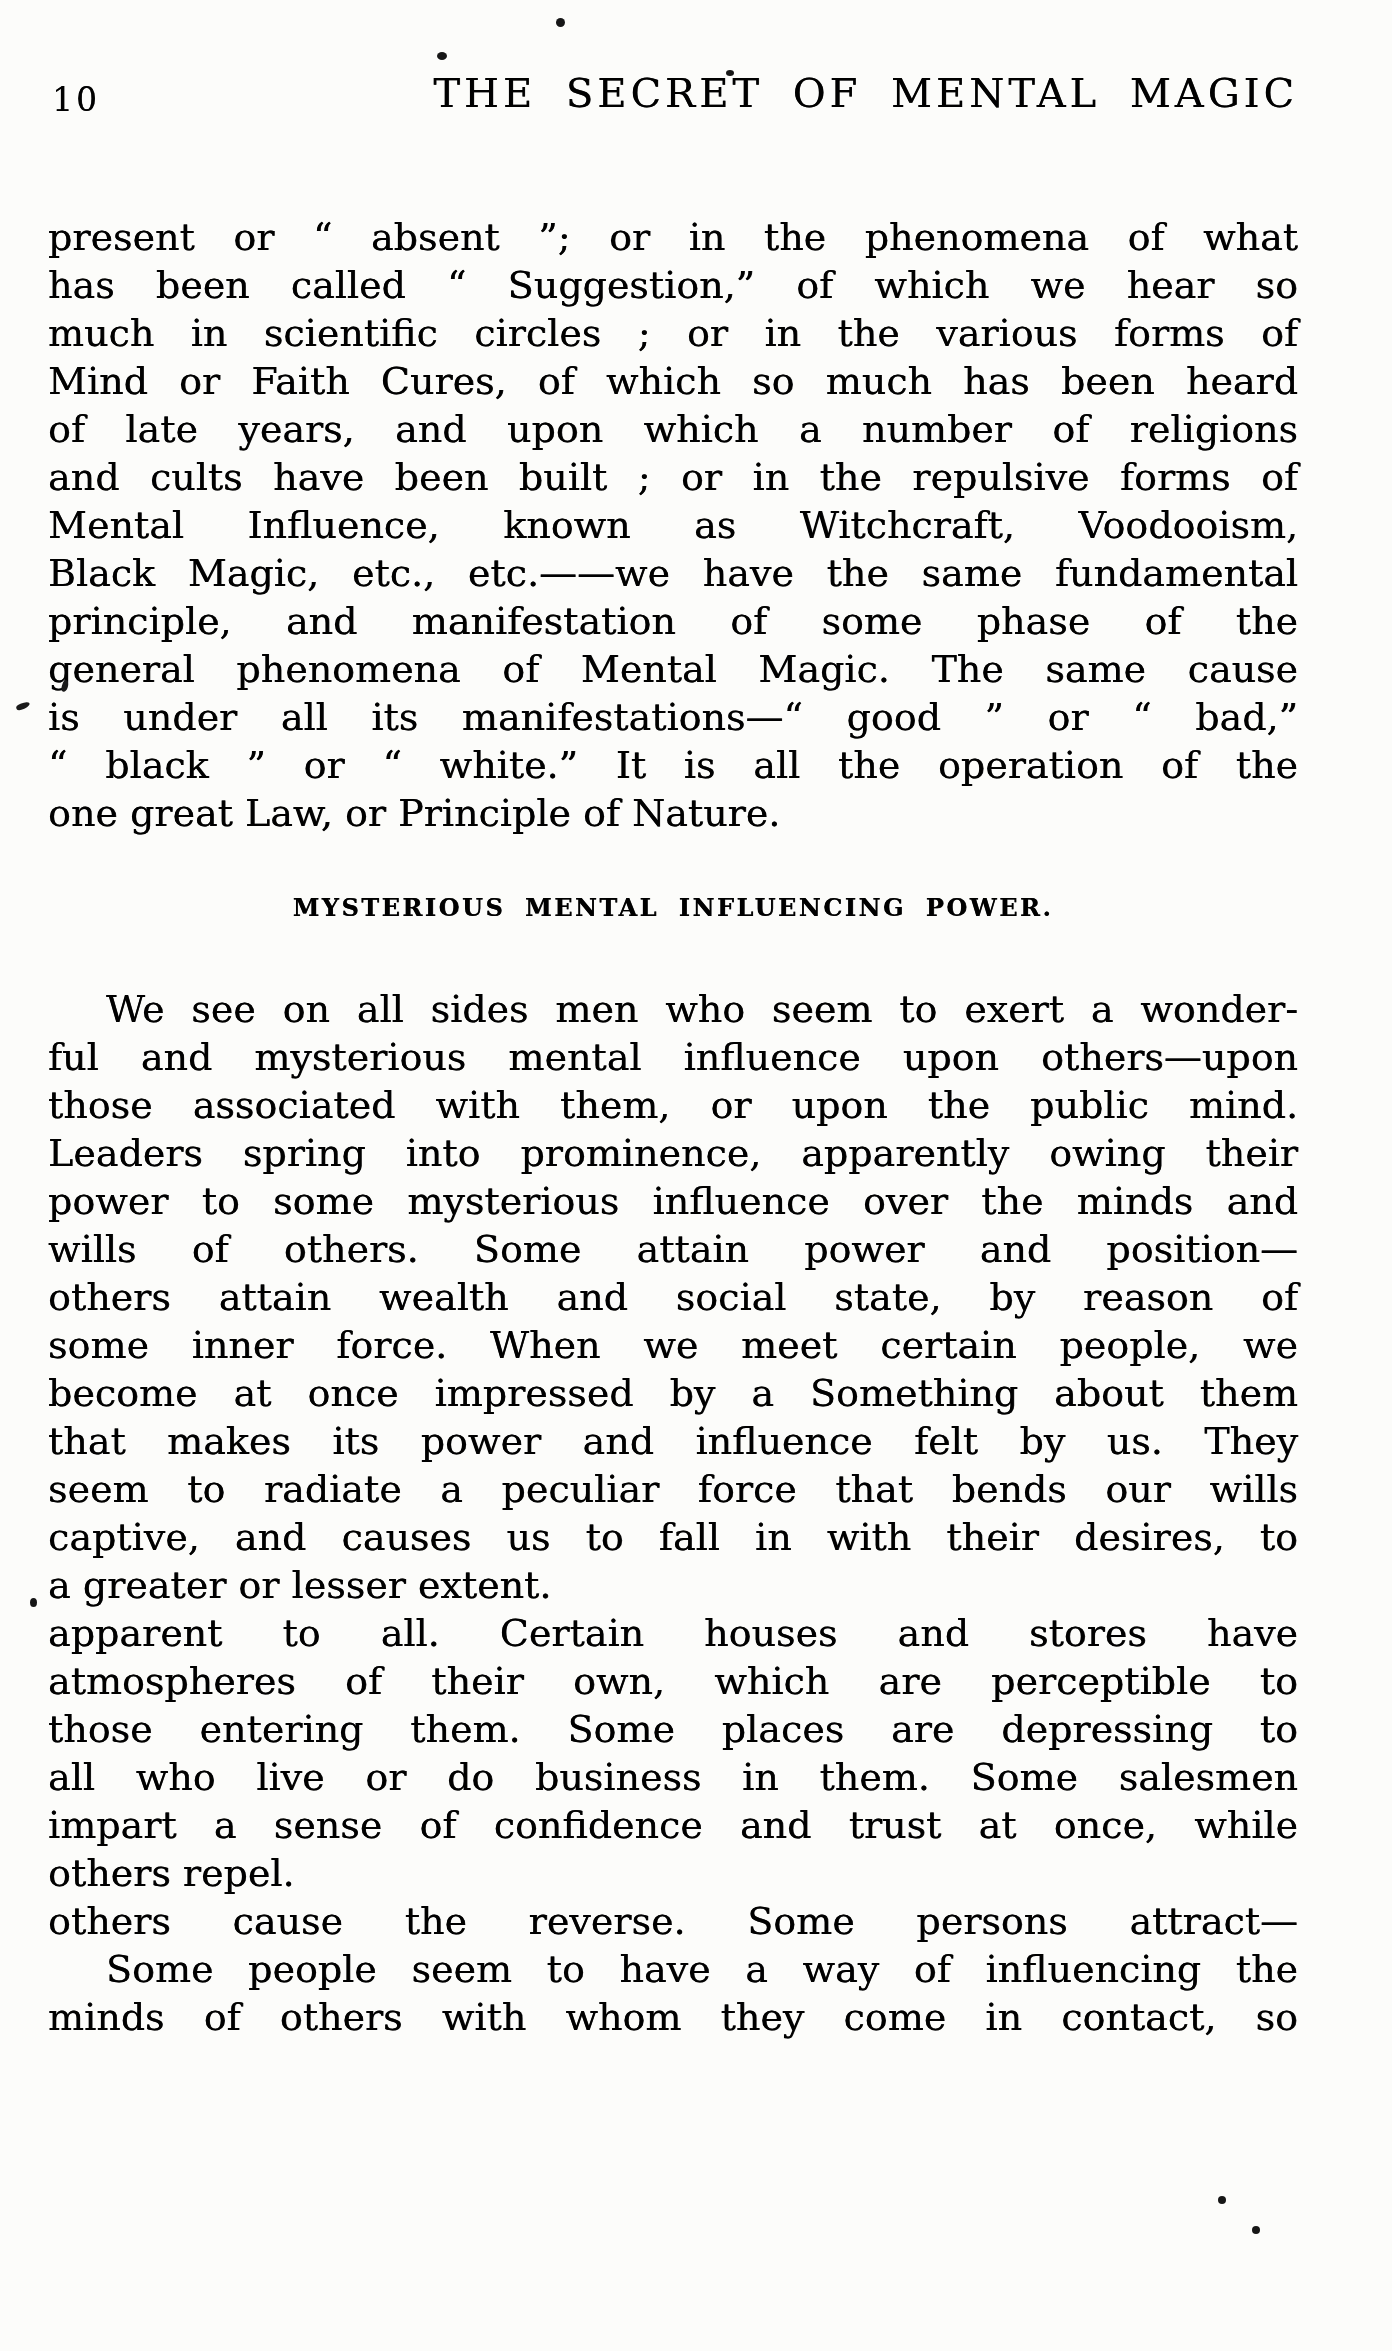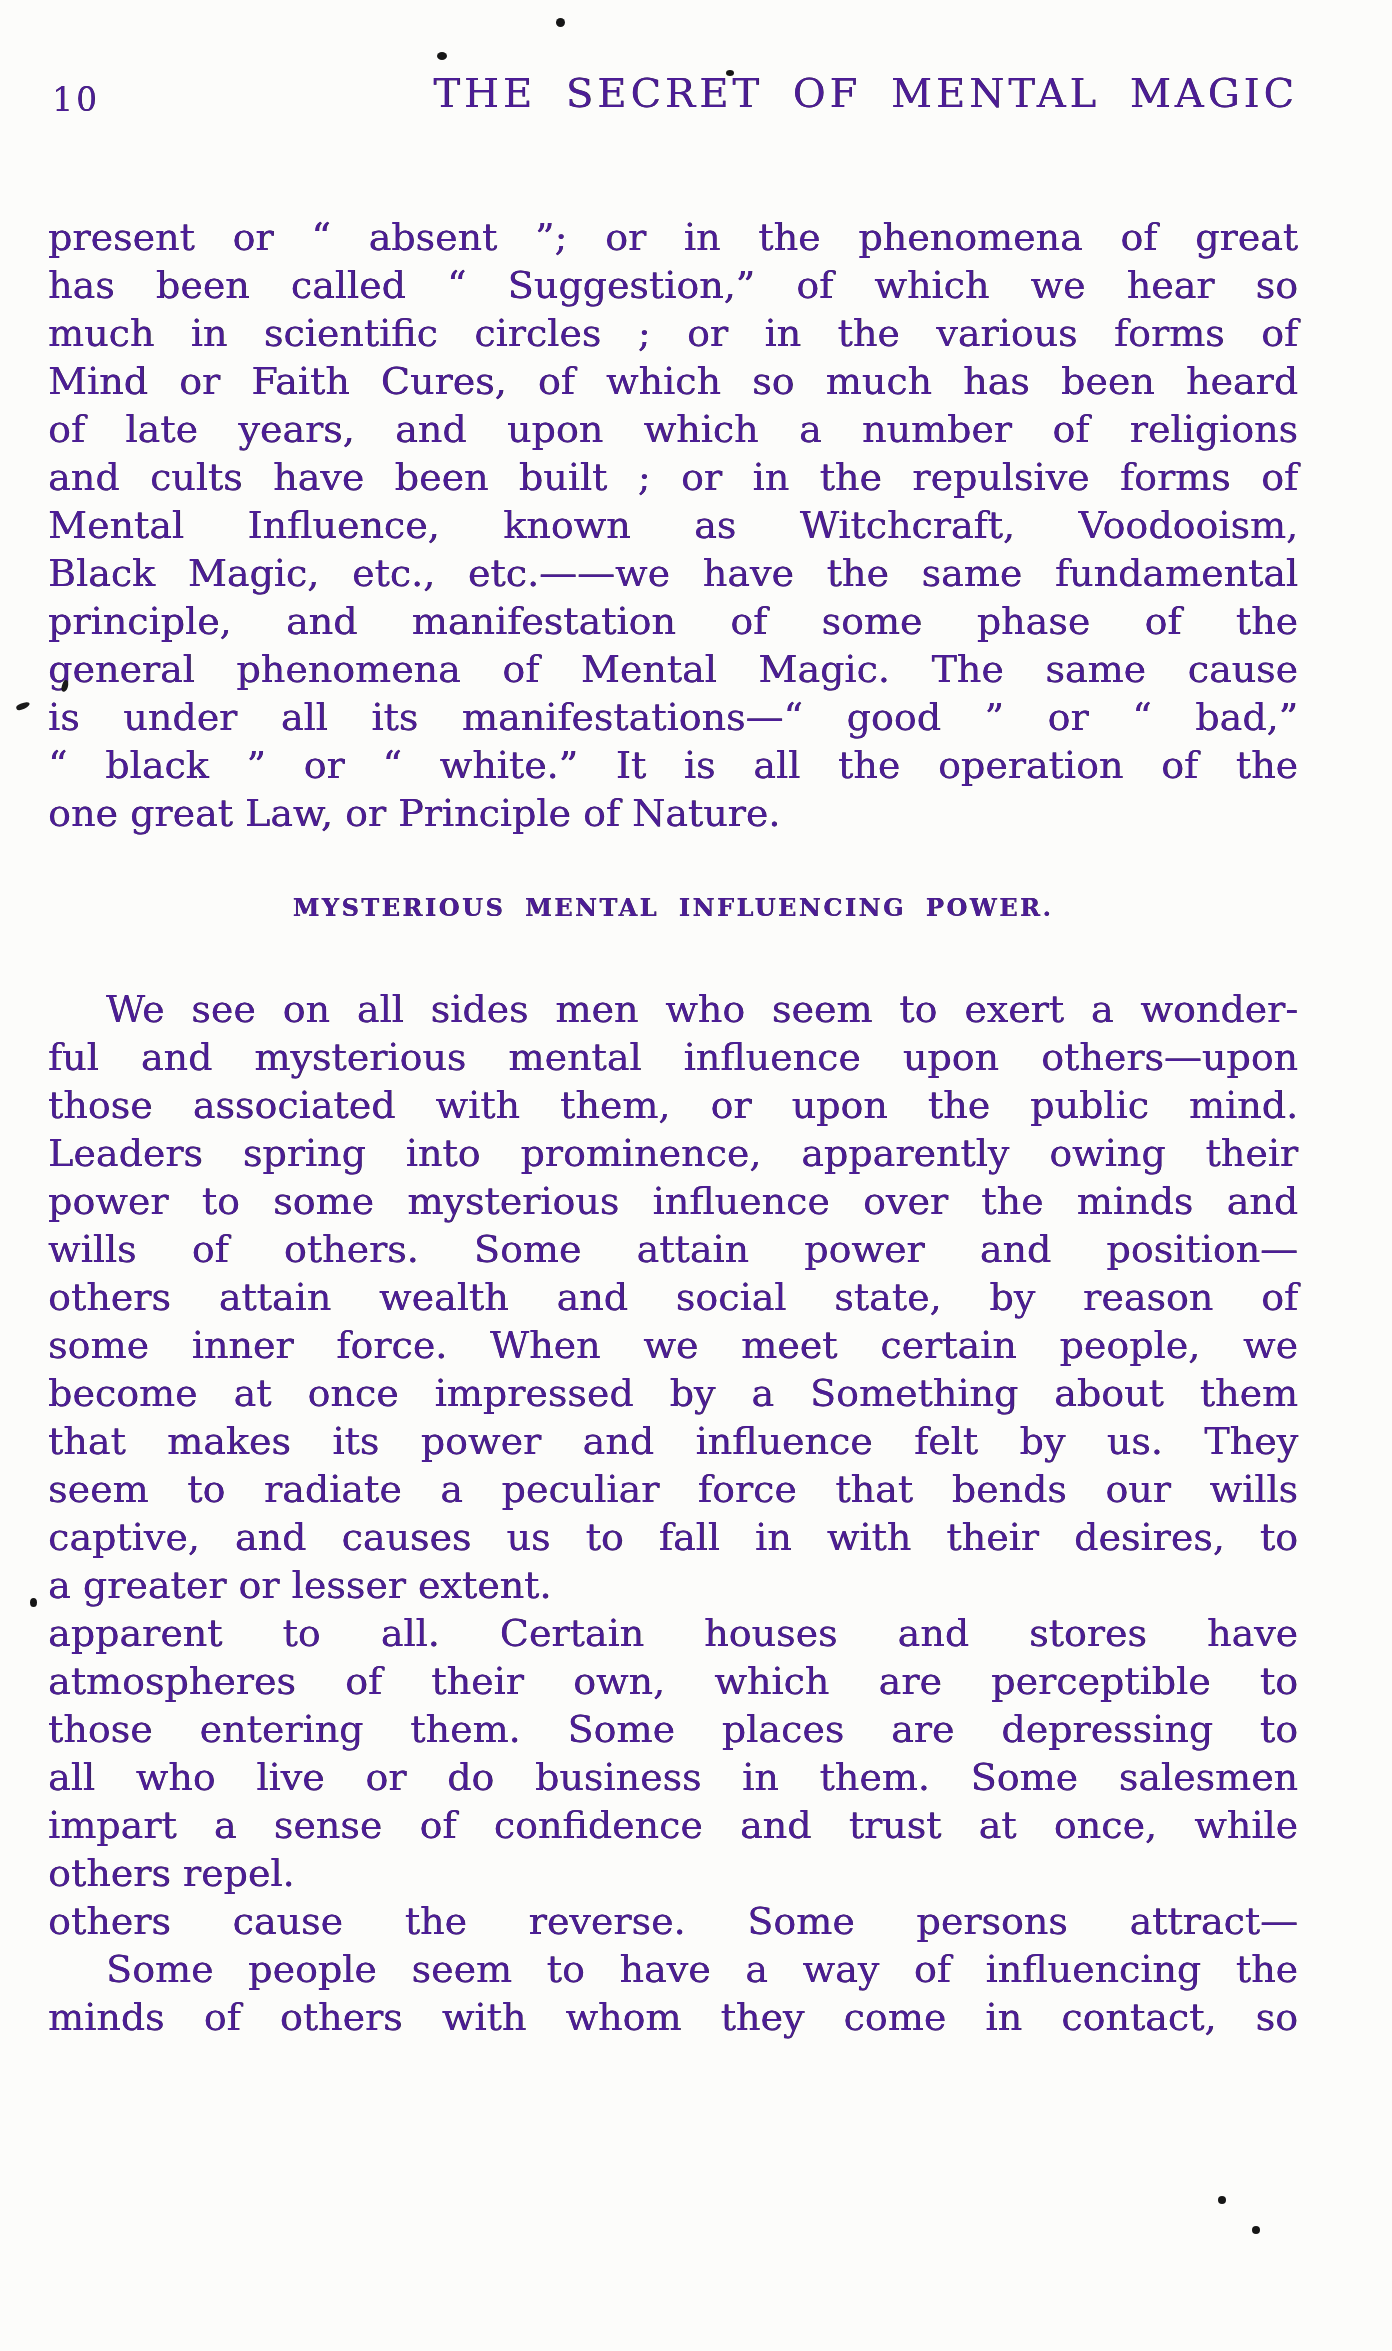--- a/index.html
+++ b/index.html
@@ -1,21 +1,21 @@
 <!DOCTYPE html>
 <html><head>
 <meta charset="utf-8">
 <style>
   html,body{margin:0;padding:0;background:#e8e8e6;}
   .page{
     position:relative;
     width:1392px;height:2351px;
     background:#fcfcfa;
     font-family:"DejaVu Serif","Liberation Serif",serif;
-    color:#4c1d95;
+    color:#000000;
     overflow:hidden;
     text-shadow:0.35px 0.35px 0.45px rgba(10,10,10,0.85);
   }
   .running-header{position:absolute;left:48px;top:70px;width:1250px;height:54px;}
   .page-num{position:absolute;left:4px;top:10px;font-size:33px;letter-spacing:3px;}
   .running-title{
     text-align:right;font-size:40px;letter-spacing:4px;word-spacing:13px;
     font-weight:normal;white-space:nowrap;
   }
   .para{position:relative;width:1250px;}
@@ -41,21 +41,21 @@
 <body>
 
 <div class="page">
 
   <div class="running-header">
     <span class="page-num">10</span>
     <div class="running-title">THE SECRET OF MENTAL MAGIC</div>
   </div>
 
   <div class="para para1">
-      <div class="line">present or “ absent ”; or in the phenomena of great</div>
+      <div class="line">present or “ absent ”; or in the phenomena of what</div>
       <div class="line">has been called “ Suggestion,” of which we hear so</div>
       <div class="line">much in scientific circles ; or in the various forms of</div>
       <div class="line">Mind or Faith Cures, of which so much has been heard</div>
       <div class="line">of late years, and upon which a number of religions</div>
       <div class="line">and cults have been built ; or in the repulsive forms of</div>
       <div class="line">Mental Influence, known as Witchcraft, Voodooism,</div>
       <div class="line">Black Magic, etc., etc.——we have the same fundamental</div>
       <div class="line">principle, and manifestation of some phase of the</div>
       <div class="line">general phenomena of Mental Magic. The same cause</div>
       <div class="line">is under all its manifestations—“ good ” or “ bad,”</div>

